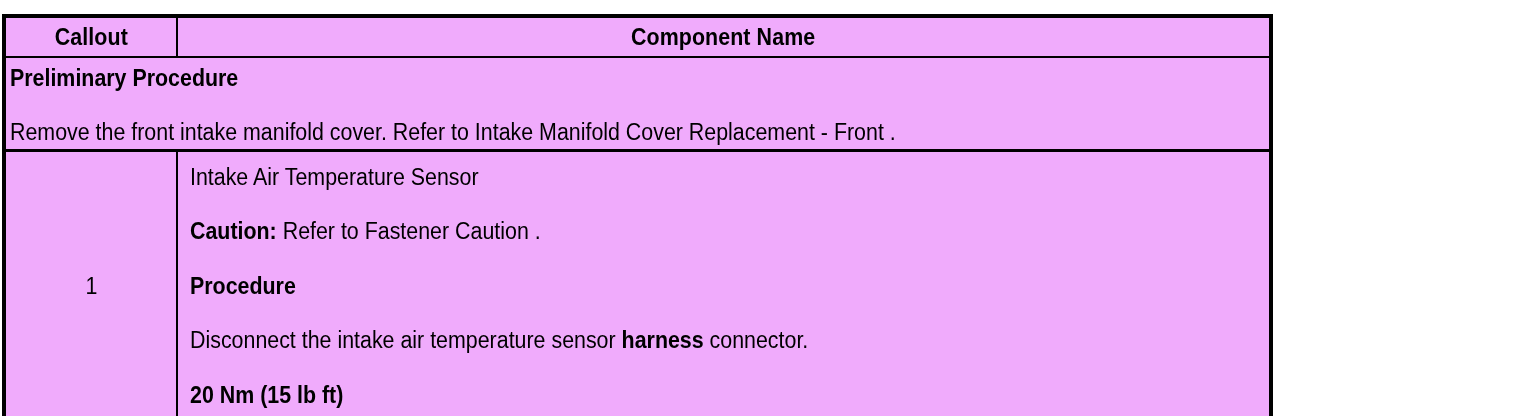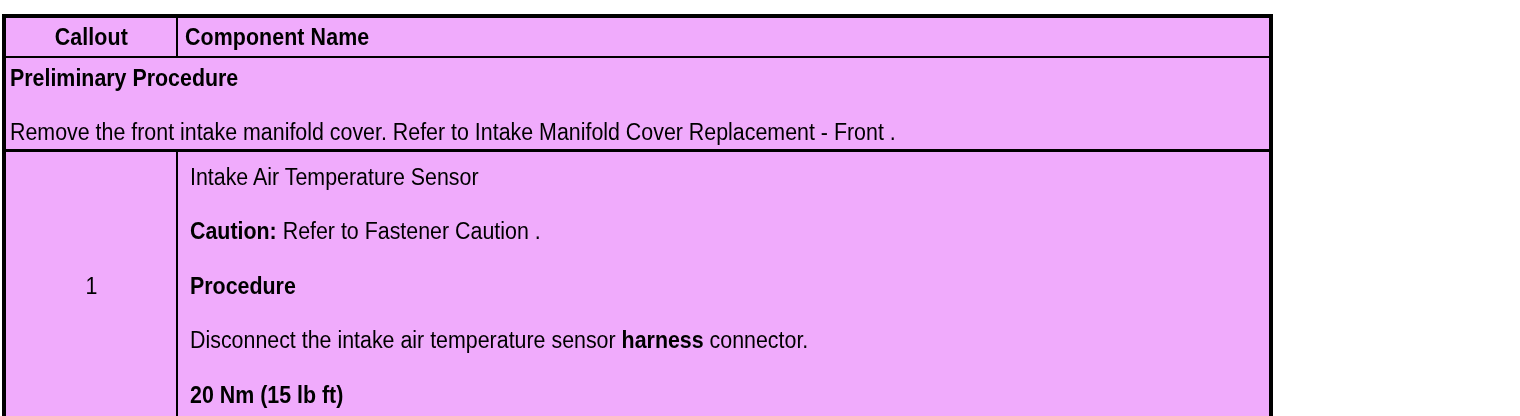--- a/index.html
+++ b/index.html
@@ -58,21 +58,21 @@
     justify-content: center;
   }
   .row-head .cell-name {
     position: absolute;
     left: 172px;
     top: 0;
     right: 0;
     height: 100%;
     display: flex;
     align-items: center;
-    justify-content: flex-start;
+    justify-content: center;
   }
   .head-text {
     font-size: 23px;
     font-weight: bold;
     letter-spacing: 0.1px;
     white-space: nowrap;
     transform: scaleX(0.93);
     transform-origin: center center;
   }
 

